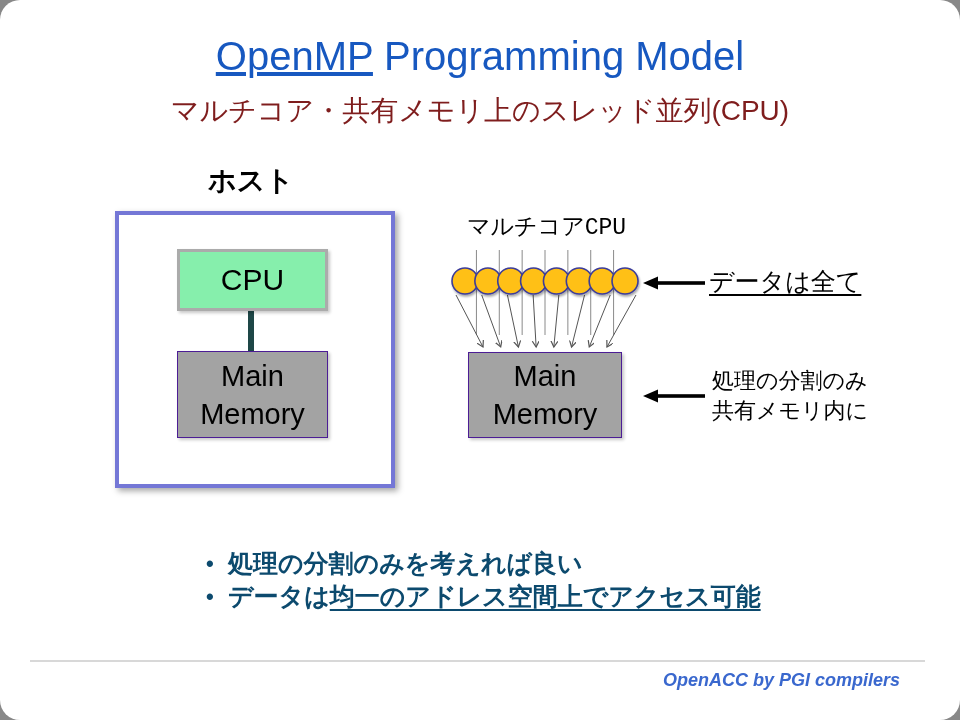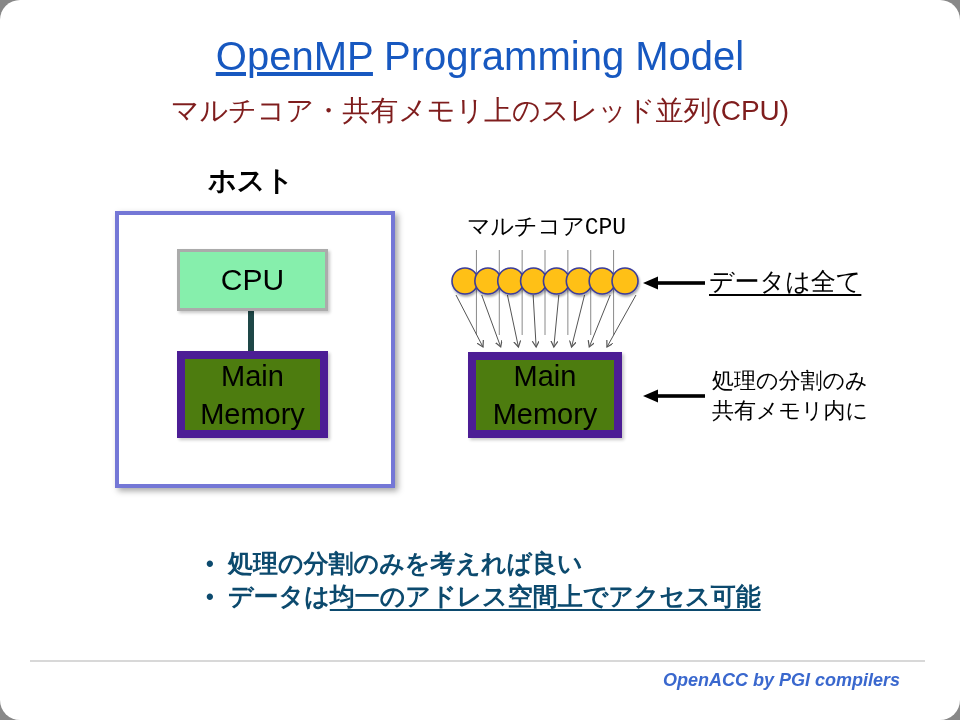--- a/index.html
+++ b/index.html
@@ -54,22 +54,22 @@
     font-size:30px;color:#000;
     z-index:3;
   }
   .connector{
     left:248px;top:308px;width:6px;height:46px;
     background:#1E4747;
     z-index:2;
   }
   .mem-box{
     box-sizing:border-box;
-    border:8px solid #4c1d95;
-    background:#4d7c0f;
+    border:1px solid #4c1d95;
+    background:#a3a3a3;
     box-shadow:2px 2px 3px rgba(0,0,0,0.22);
     display:flex;align-items:center;justify-content:center;
     text-align:center;
     font-size:29px;line-height:38px;color:#000;
     z-index:3;
   }
   .host-mem{left:177px;top:351px;width:151px;height:87px;}
   .mc-mem{left:468px;top:352px;width:154px;height:86px;}
 
   .mc-label{

